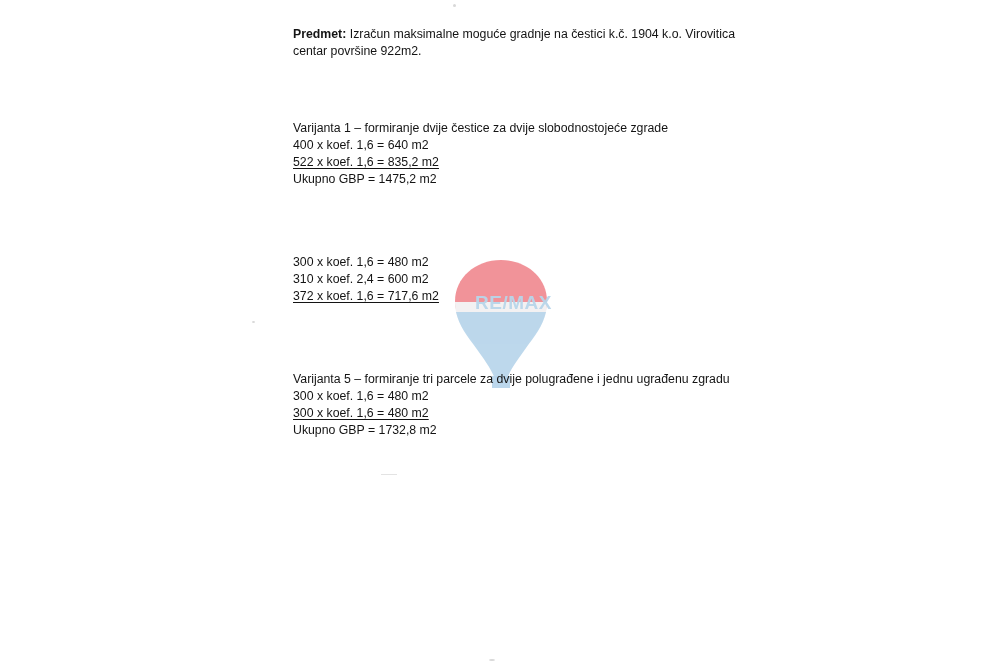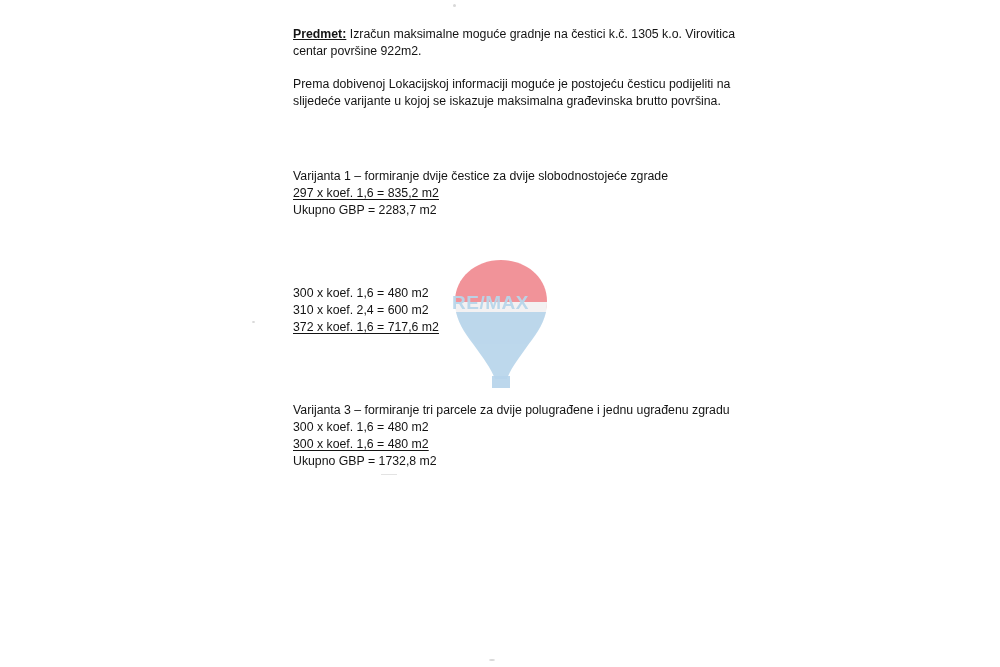--- a/index.html
+++ b/index.html
@@ -43,21 +43,21 @@
     width: 116px;
     height: 135px;
     opacity: 1;
     pointer-events: none;
   }
   .wm-text {
     position: absolute;
     left: 452px;
     top: 292px;
     width: 100px;
-    text-align: left;
+    text-align: right;
     font-family: "Liberation Sans", sans-serif;
     font-size: 19px;
     font-weight: bold;
     letter-spacing: 0.5px;
     color: #b9d6ea;
     opacity: 0.95;
     pointer-events: none;
   }
 
   .content {
@@ -71,21 +71,20 @@
   }
 
   .para {
     margin: 0 0 14px 0;
   }
   .para-subject {
     margin-bottom: 16px;
   }
   .label-bold {
     font-weight: bold;
-    text-decoration: underline;
   }
 
   .block {
     margin: 16px 0 24px 0;
   }
   .block .line {
     white-space: nowrap;
   }
   .line.underline {
     text-decoration: underline;
@@ -113,44 +112,44 @@
     <path d="M13 54 C16 68 25 79 33 90 L83 90 C91 79 100 68 103 54 Z" fill="#b6d4ea" opacity="0.9"></path>
     <path d="M33 90 C40 100 48 110 52 121 L64 121 C68 110 76 100 83 90 Z" fill="#b6d4ea" opacity="0.9"></path>
     <rect x="49" y="118" width="18" height="12" fill="#b6d4ea" opacity="0.92"></rect>
   </svg>
   <div class="wm-text">RE/MAX</div>
 
   <div class="content">
 
     <p class="para para-subject">
       <span class="label-bold">Predmet:</span>
-      <span>Izračun maksimalne moguće gradnje na čestici k.č. 1305 k.o. Virovitica centar površine 922m2.</span>
+      <span>Izračun maksimalne moguće gradnje na čestici k.č. 1904 k.o. Virovitica centar površine 922m2.</span>
     </p>
 
-    <p class="para">Prema dobivenoj Lokacijskoj informaciji moguće je postojeću česticu podijeliti na slijedeće varijante u kojoj se iskazuje maksimalna građevinska brutto površina.</p>
 
     <div class="spacer-1"></div>
 
     <div class="block">
       <div class="line block-head">Varijanta 1 – formiranje dvije čestice za dvije slobodnostojeće zgrade</div>
-      <div class="line underline">297 x koef. 1,6 = 835,2 m2</div>
-      <div class="line">Ukupno GBP = 2283,7 m2</div>
+      <div class="line">400 x koef. 1,6 = 640 m2</div>
+      <div class="line underline">522 x koef. 1,6 = 835,2 m2</div>
+      <div class="line">Ukupno GBP = 1475,2 m2</div>
     </div>
 
     <div class="spacer-2"></div>
 
     <div class="block">
       <div class="line">300 x koef. 1,6 = 480 m2</div>
       <div class="line">310 x koef. 2,4 = 600 m2</div>
       <div class="line underline">372 x koef. 1,6 = 717,6 m2</div>
     </div>
 
     <div class="spacer-2"></div>
 
     <div class="block">
-      <div class="line block-head">Varijanta 3 – formiranje tri parcele za dvije polugrađene i jednu ugrađenu zgradu</div>
+      <div class="line block-head">Varijanta 5 – formiranje tri parcele za dvije polugrađene i jednu ugrađenu zgradu</div>
       <div class="line">300 x koef. 1,6 = 480 m2</div>
       <div class="line underline">300 x koef. 1,6 = 480 m2</div>
       <div class="line">Ukupno GBP = 1732,8 m2</div>
     </div>
 
   </div>
 </div>
 
 </body></html>

